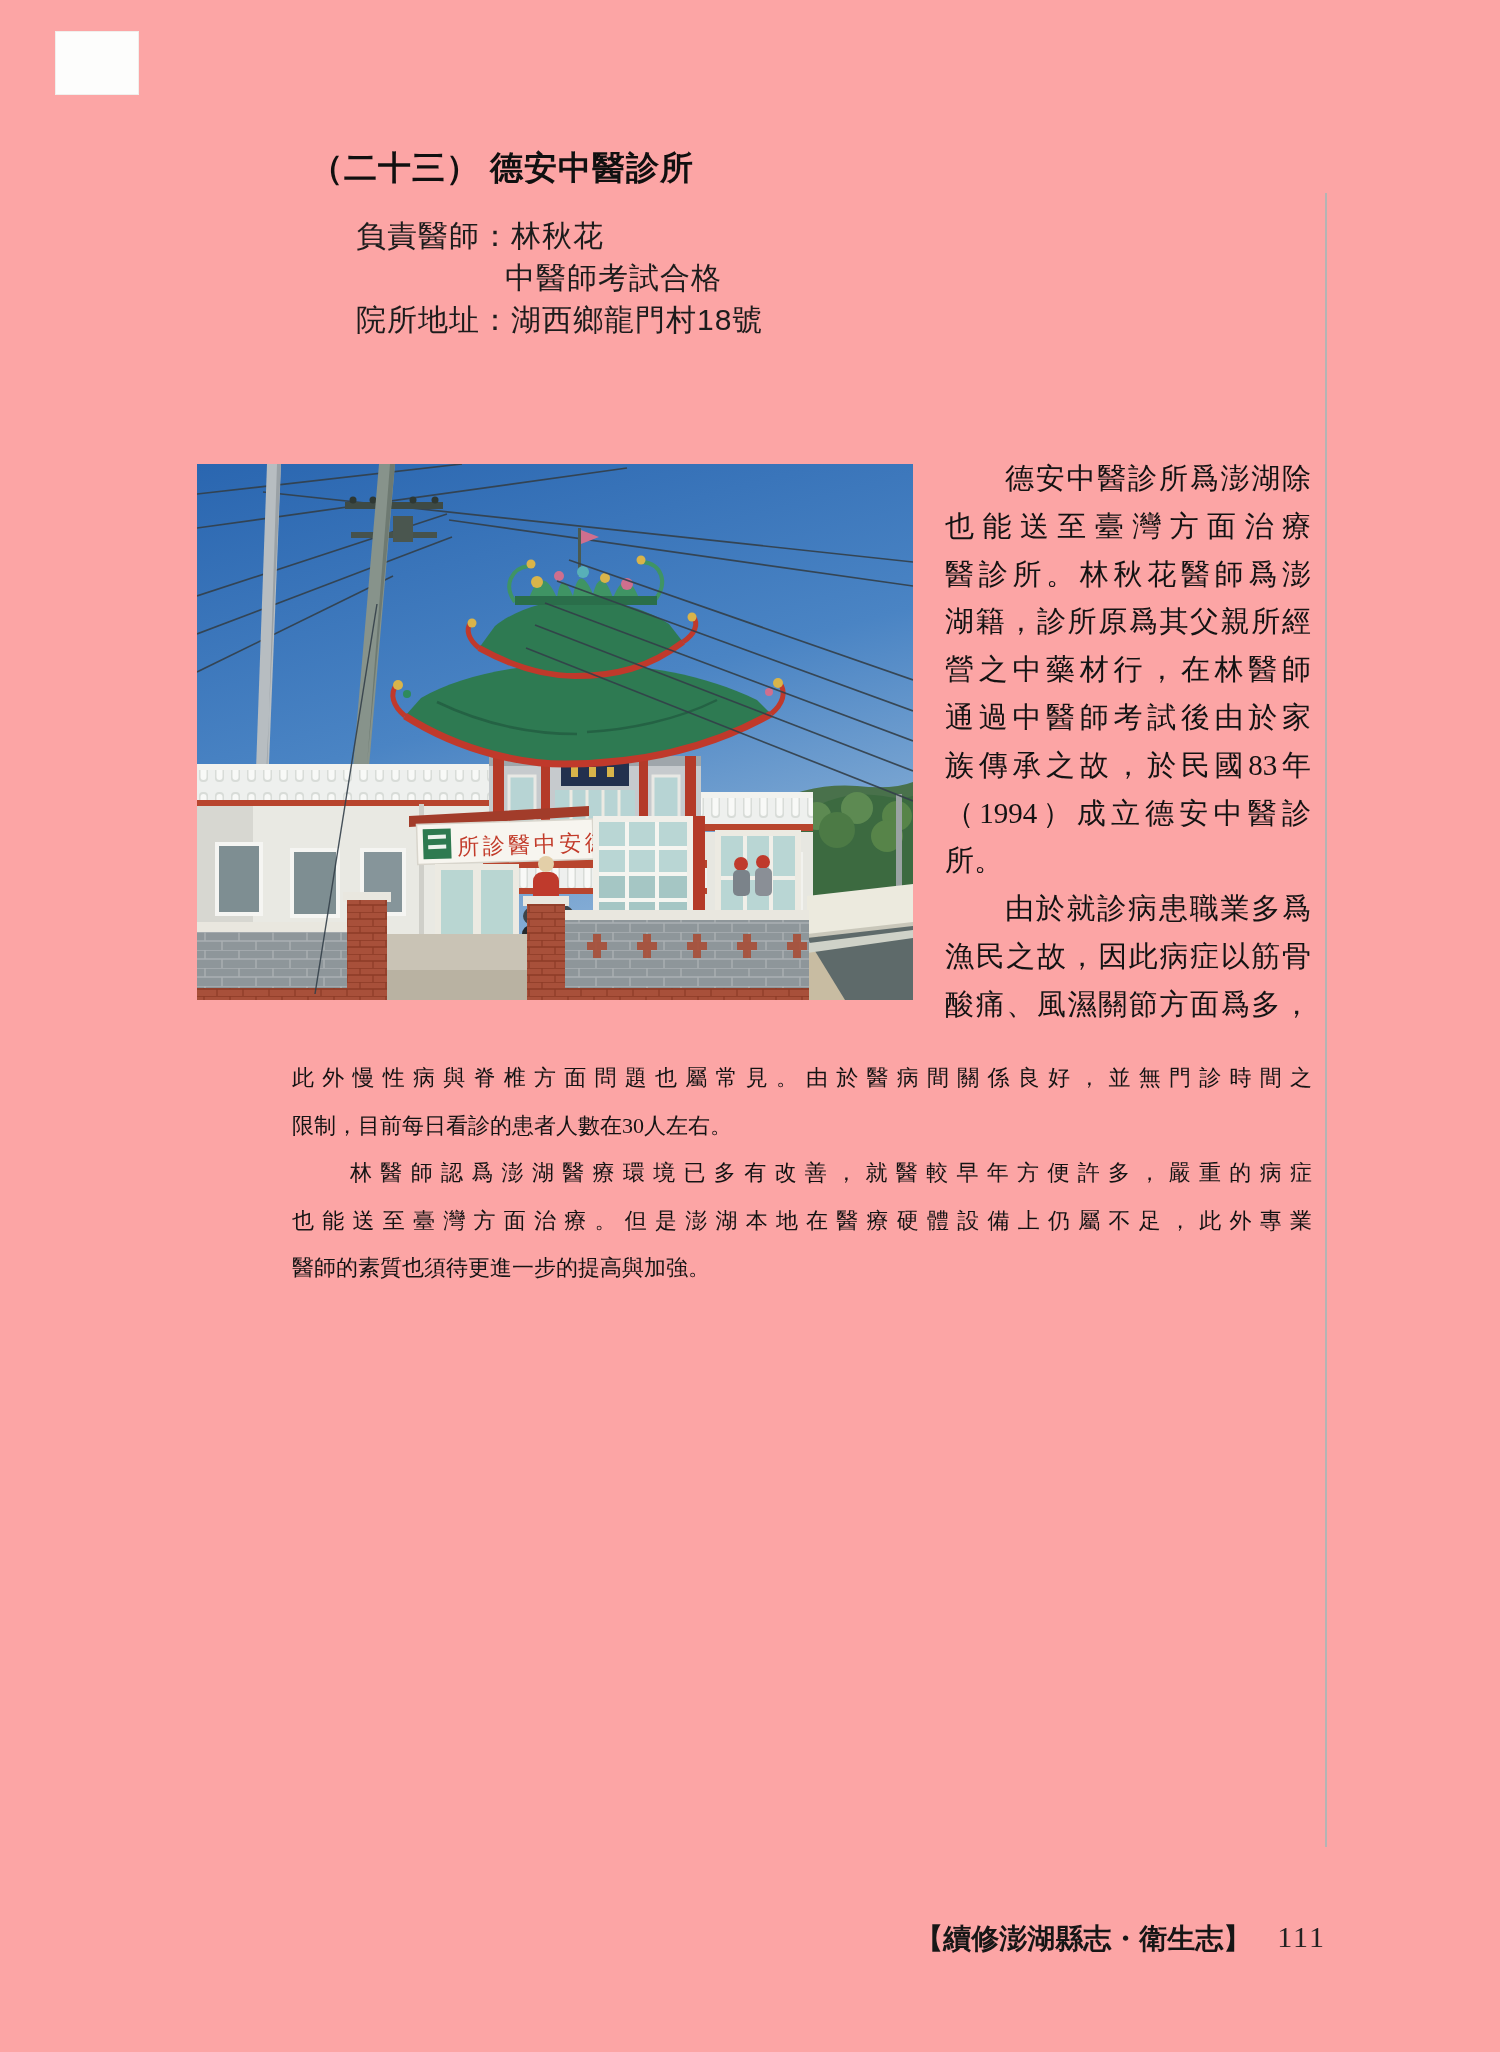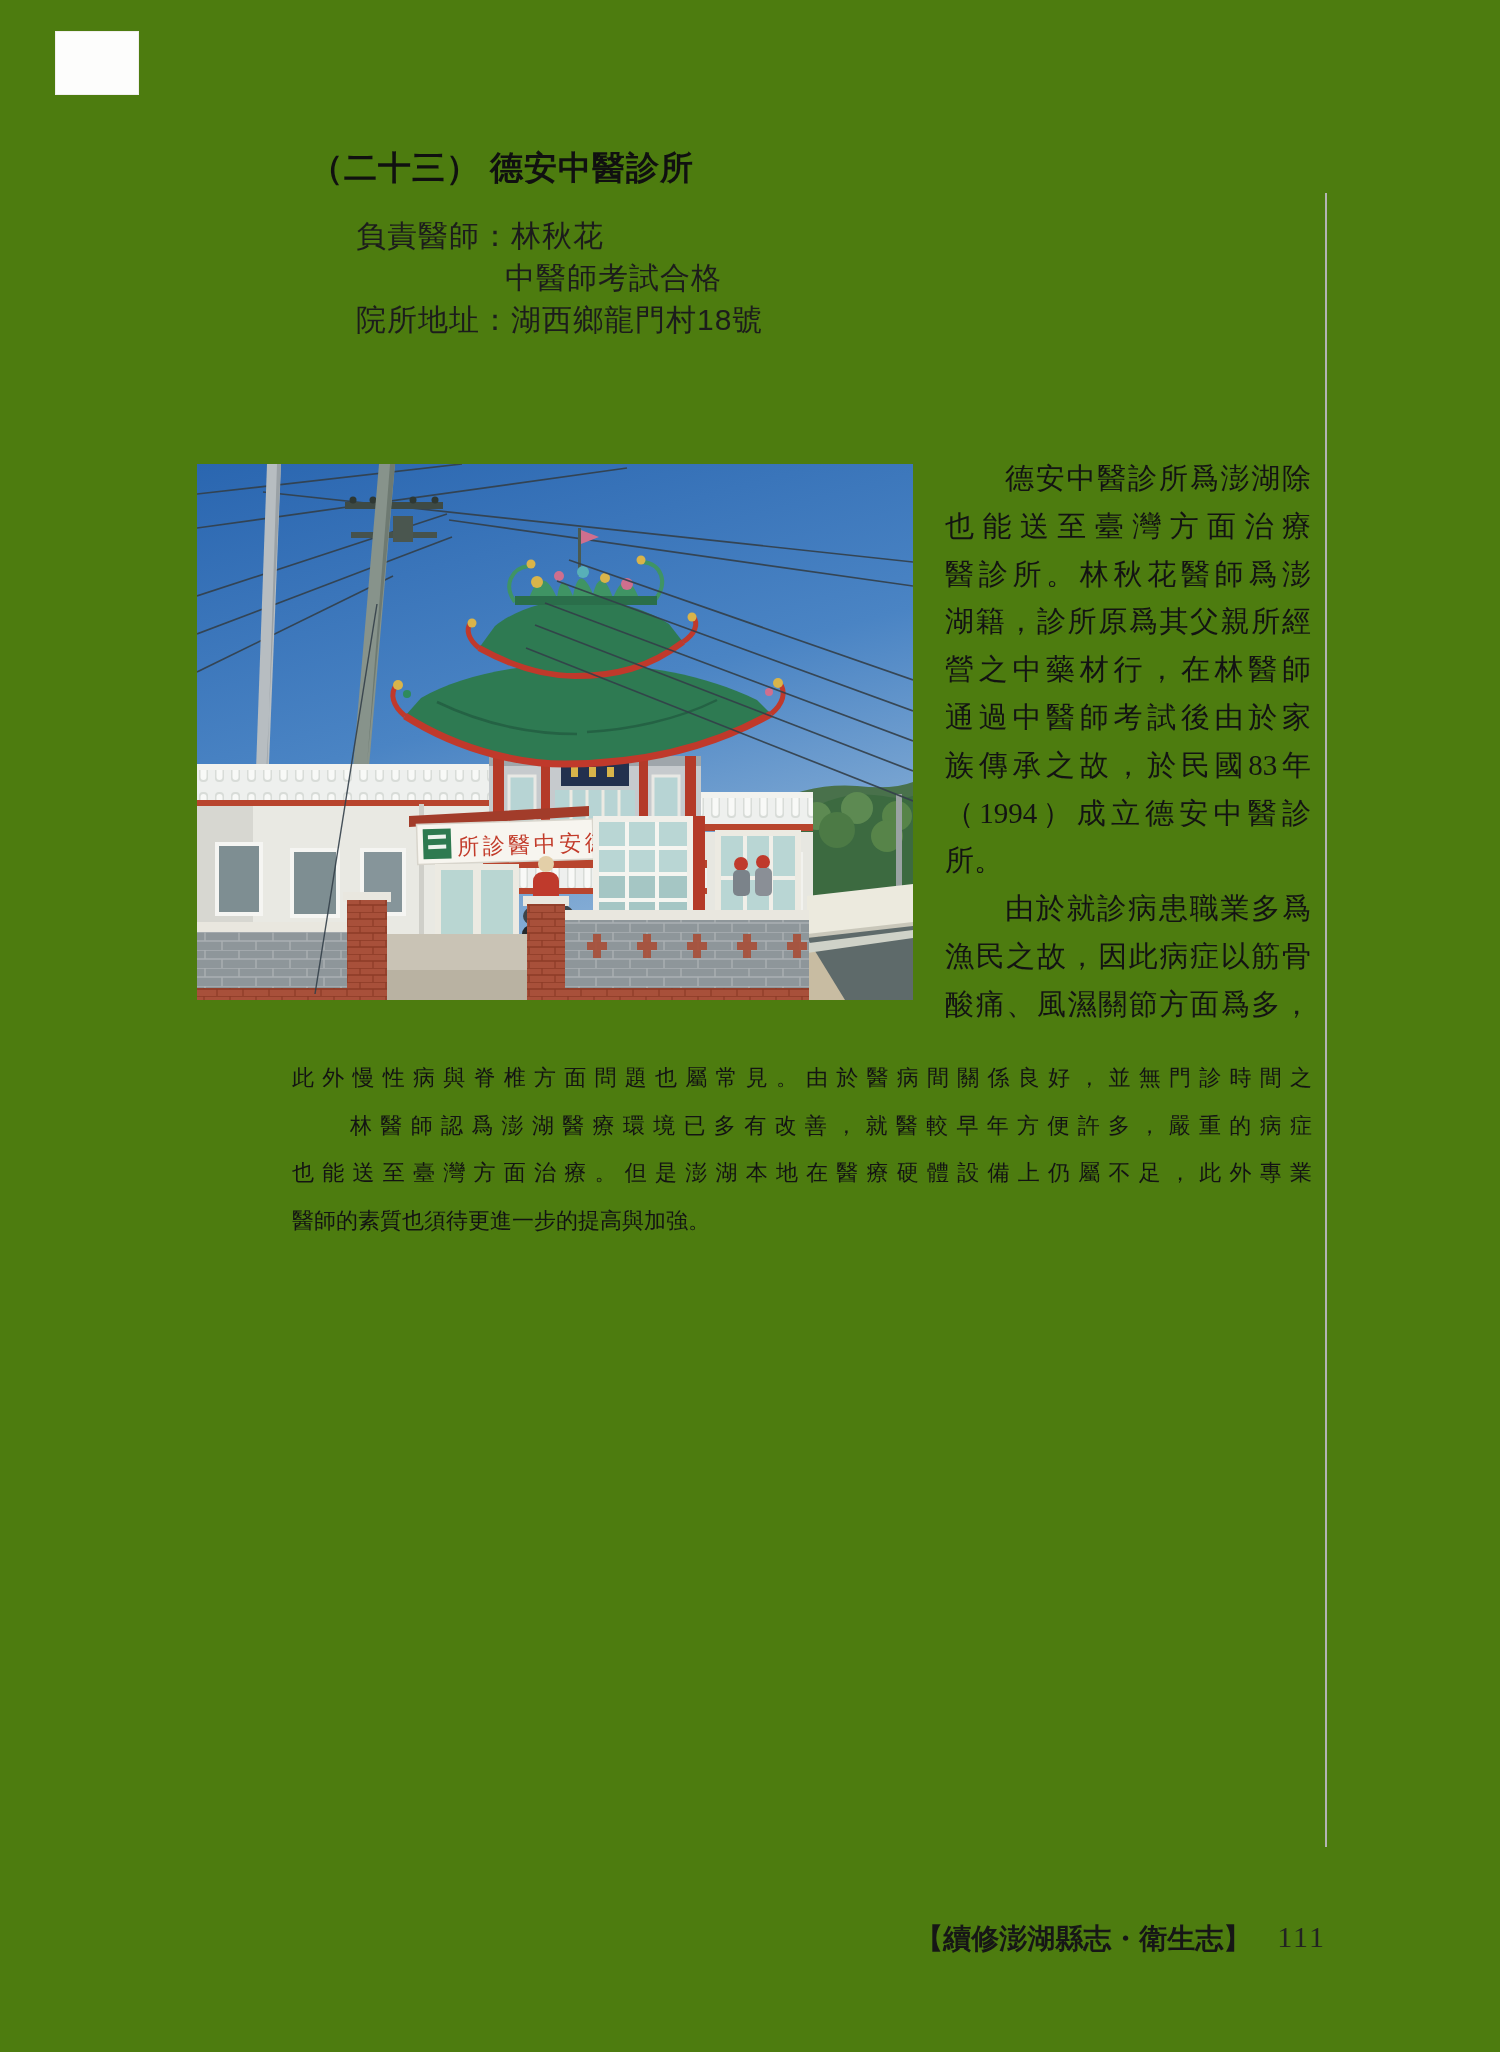--- a/index.html
+++ b/index.html
@@ -1,16 +1,16 @@
 <!DOCTYPE html>
 <html><head>
 <meta charset="utf-8">
 <style>
   html,body{margin:0;padding:0;background:#ffffff;}
-  #page{position:relative;width:1500px;height:2052px;background:#4d7c0f;overflow:hidden;
+  #page{position:relative;width:1500px;height:2052px;background:#fca5a5;overflow:hidden;
         font-family:"Liberation Serif",serif;color:#151515;}
   .abs{position:absolute;}
   
   #artifact{left:55px;top:31px;width:82px;height:62px;background:#fdfdfc;border:1px solid #f1efec;}
   
   #heading{left:310px;top:146px;font-size:33px;font-weight:bold;white-space:nowrap;color:#101010;letter-spacing:1px;}
   #heading .num{margin-right:10px;}
   
   .info-line{position:absolute;white-space:nowrap;font-family:"Liberation Sans",sans-serif;
              font-size:30px;color:#1c1c1c;letter-spacing:1px;margin-top:24px;}
@@ -316,20 +316,21 @@
     <div class="fill">族傳承之故，於民國83年</div>
     <div class="fill">（1994）成立德安中醫診</div>
     <div class="short">所。</div>
     <div class="fill ind">由於就診病患職業多爲</div>
     <div class="fill">漁民之故，因此病症以筋骨</div>
     <div class="fill">酸痛、風濕關節方面爲多，</div>
   </div>
 
   <div id="bodytext" class="abs">
     <div class="fill">此外慢性病與脊椎方面問題也屬常見。由於醫病間關係良好，並無門診時間之</div>
+    <div class="short">限制，目前每日看診的患者人數在30人左右。</div>
     <div class="fill ind">林醫師認爲澎湖醫療環境已多有改善，就醫較早年方便許多，嚴重的病症</div>
     <div class="fill">也能送至臺灣方面治療。但是澎湖本地在醫療硬體設備上仍屬不足，此外專業</div>
     <div class="short">醫師的素質也須待更進一步的提高與加強。</div>
   </div>
 
   <div id="vrule" class="abs"></div>
 
   <div id="footer" class="abs">
     <span class="book">【續修澎湖縣志・衛生志】</span>
     <span class="pagenum">111</span>

